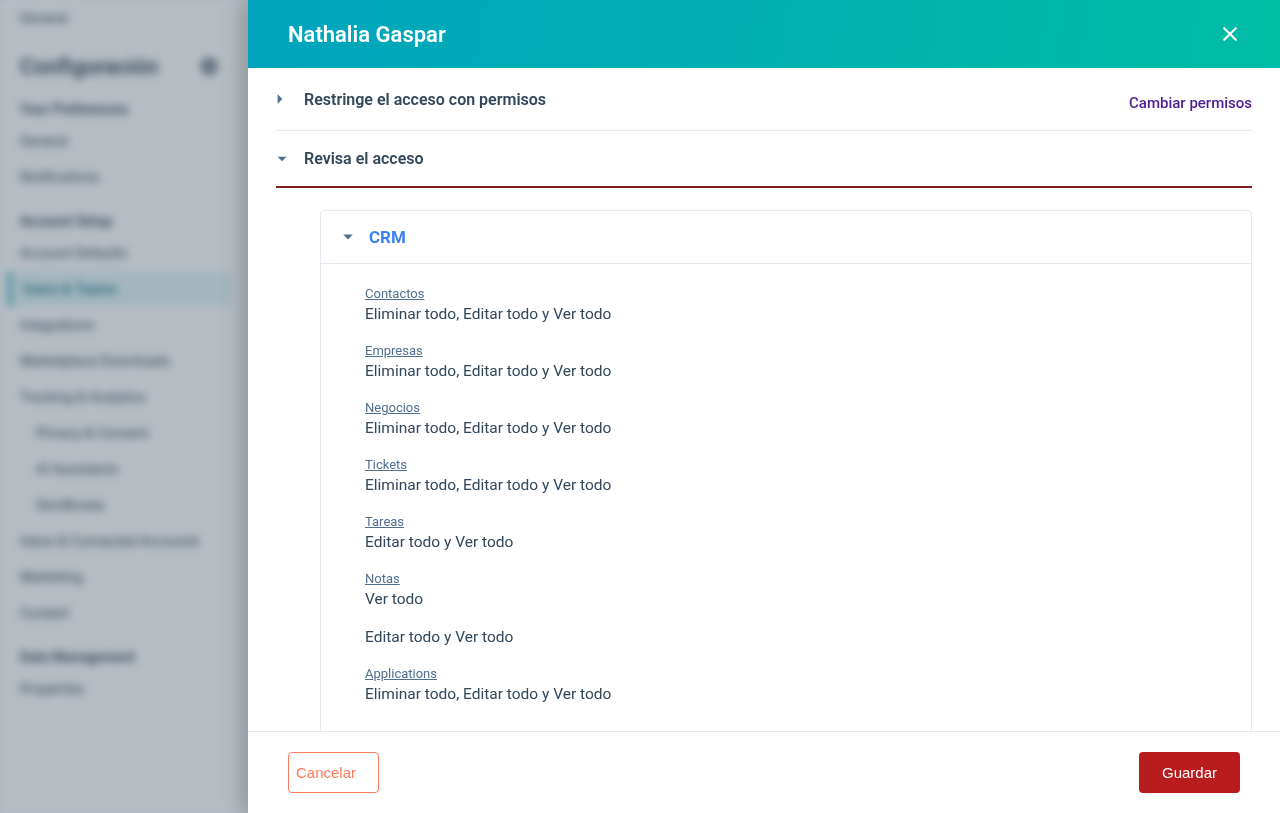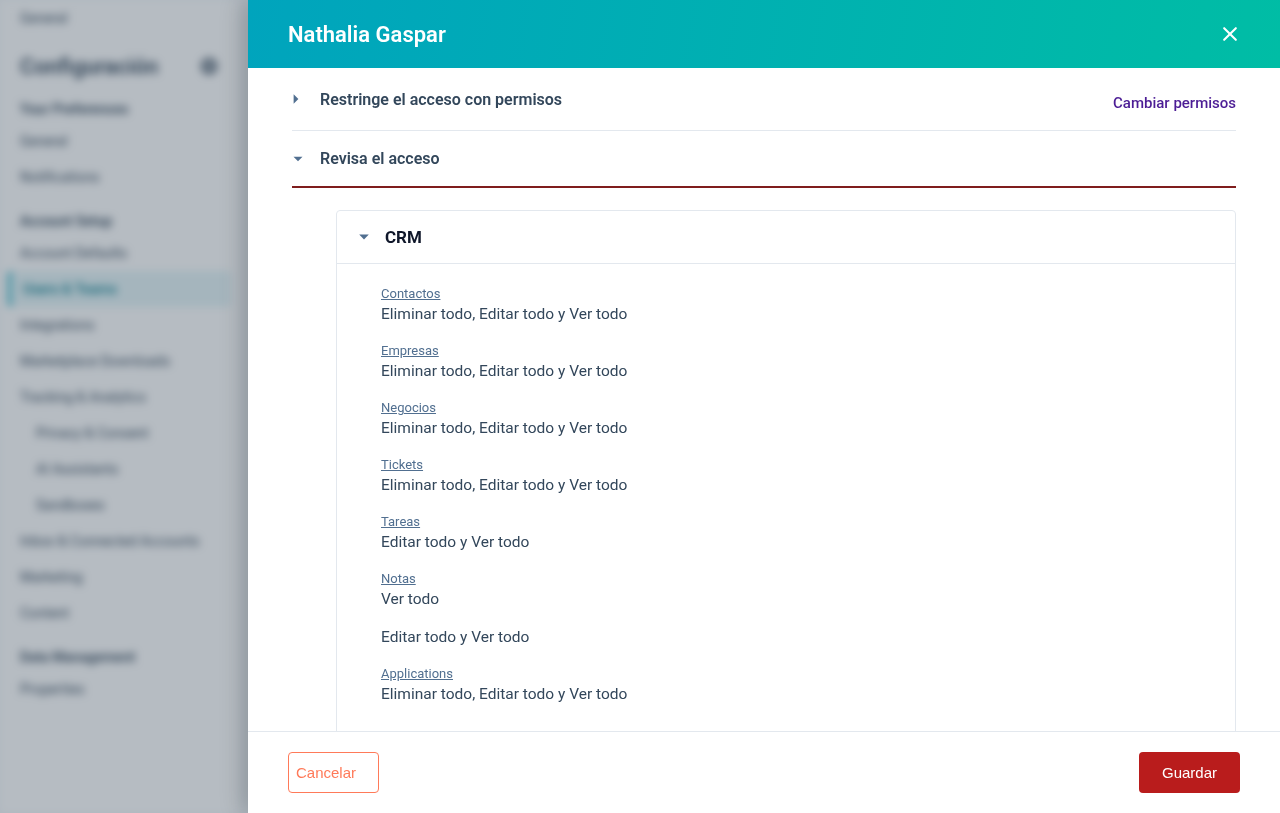--- a/index.html
+++ b/index.html
@@ -112,21 +112,21 @@
     align-items: center;
     justify-content: center;
     cursor: pointer;
     color: #fff;
   }
   .close-btn svg { width: 20px; height: 20px; }
 
   .panel-body {
     flex: 1;
     overflow-y: auto;
-    padding: 0 44px;
+    padding: 0 28px;
   }
 
   .section-row {
     display: flex;
     align-items: center;
     padding: 18px 0;
     border-bottom: 1px solid #e3e8ee;
   }
   .section-row .caret {
     width: 12px;
@@ -163,21 +163,21 @@
   }
   .crm-header .caret {
     width: 14px;
     color: #516f90;
     margin-right: 14px;
     display: flex;
   }
   .crm-header .label {
     font-size: 17px;
     font-weight: 700;
-    color: #0f172a;
+    color: #3b82f6;
   }
 
   .perm-list {
     padding: 12px 20px 12px 44px;
   }
   .perm-item {
     padding: 10px 0;
   }
   .perm-item .p-label {
     font-size: 13px;

